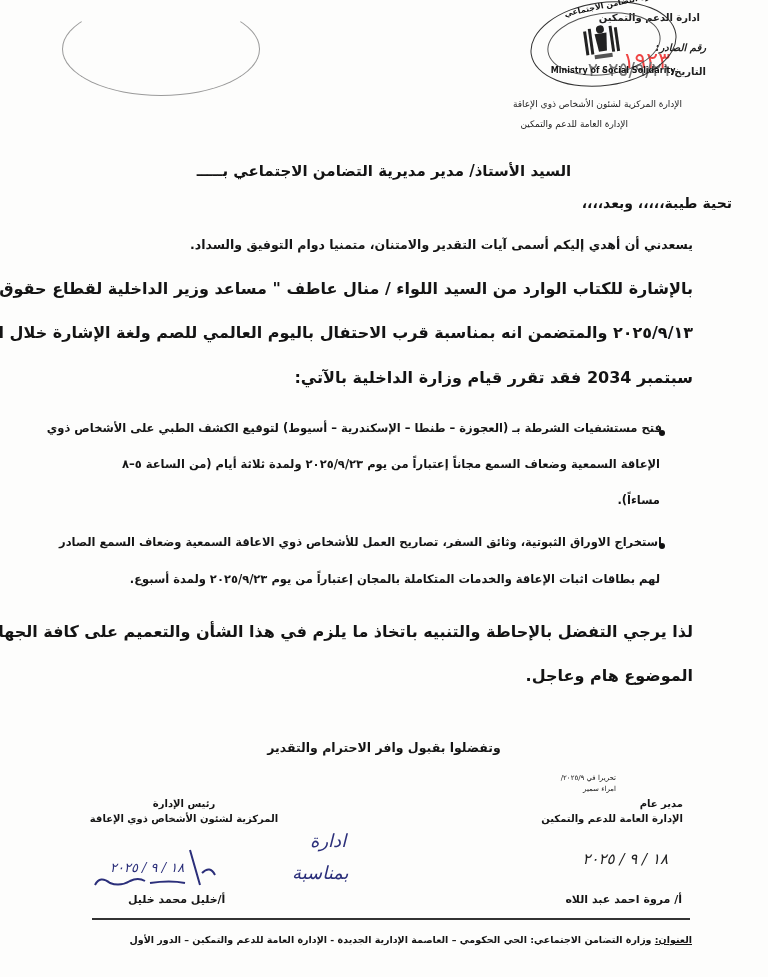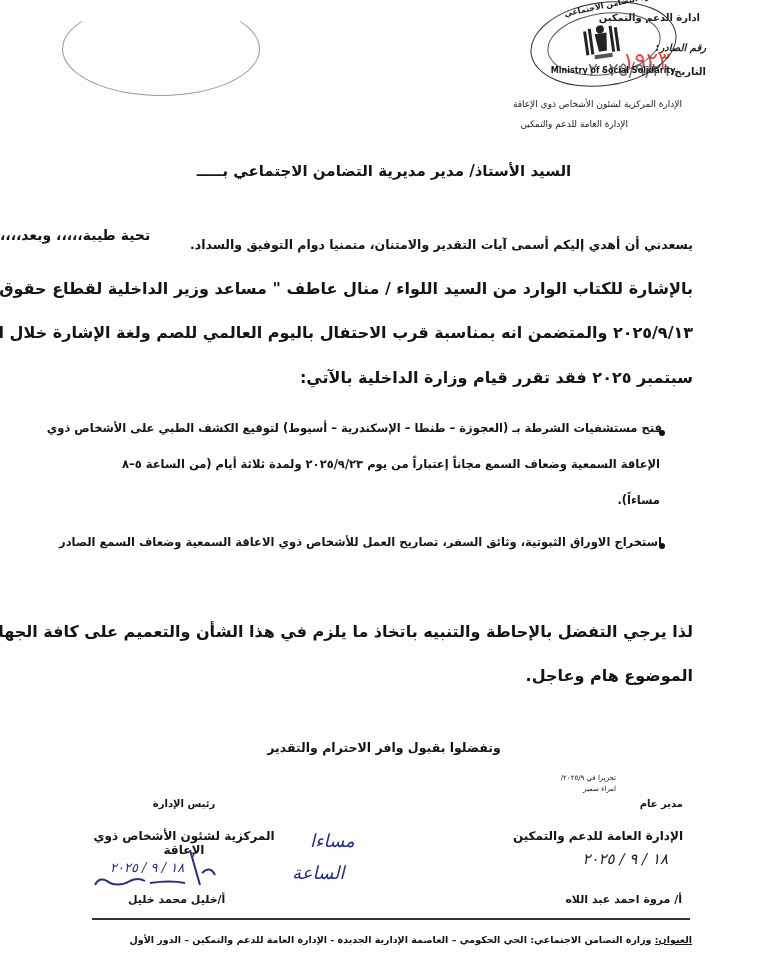--- a/index.html
+++ b/index.html
@@ -34,33 +34,33 @@
     position: absolute; left: 16px; top: 10px; width: 112px; height: 60px;
     border: 1.2px solid #555; border-radius: 50%;
   }
   .logo-arabic { position: absolute; left: 38px; top: -2px; font-size: 8px; font-weight: bold; direction: rtl; white-space: nowrap; transform: rotate(-4deg); }
   .logo-english { position: absolute; left: 16px; top: 64px; font-size: 8px; font-weight: bold; white-space: nowrap; transform: rotate(8deg); }
   .eagle { position: absolute; left: 52px; top: 18px; width: 38px; height: 40px; }
   .dept-line { position: absolute; right: 86px; font-size: 9px; direction: rtl; white-space: nowrap; color: #222; }
   .dept-1 { top: 99px; }
   .dept-2 { top: 119px; right: 140px; }
   .addressee { position: absolute; top: 162px; left: 0; width: 768px; text-align: center; font-size: 15px; font-weight: bold; direction: rtl; }
-  .greeting { position: absolute; top: 195px; left: 0; width: 732px; text-align: left; font-size: 14px; font-weight: bold; direction: rtl; margin-top: 32px; }
+  .greeting { position: absolute; top: 195px; left: 0; width: 732px; text-align: right; font-size: 14px; font-weight: bold; direction: rtl; }
   .para-line { position: absolute; right: 75px; font-size: 16px; font-weight: bold; direction: rtl; white-space: nowrap; }
   .bullet-line { position: absolute; right: 108px; font-size: 11.5px; font-weight: bold; direction: rtl; white-space: nowrap; }
   .bullet-dot { position: absolute; left: 659px; width: 6px; height: 6px; border-radius: 50%; background: #111; }
 
   .closing { position: absolute; top: 711px; left: 0; width: 768px; text-align: center; font-size: 12.5px; font-weight: bold; direction: rtl; margin-top: 29px; }
 
   .written { position: absolute; right: 152px; top: 773px; font-size: 7px; direction: rtl; white-space: nowrap; line-height: 11px; }
 
   .sig-right { position: absolute; right: 85px; top: 798px; width: 200px; direction: rtl; text-align: right; font-weight: bold; }
   .sig-left { position: absolute; left: 84px; top: 798px; width: 200px; direction: rtl; text-align: center; font-weight: bold; }
   .sig-title { font-size: 10px; }
-  .sig-dept { font-size: 12px; margin-top: 20px; }
+  .sig-dept { font-size: 10px; margin-top: 4px; }
   .sig-name { position: absolute; font-size: 11px; font-weight: bold; direction: rtl; white-space: nowrap; }
   .hand {
     position: absolute; font-family: "DejaVu Serif", serif; color: #2b2f7a;
     font-size: 18px; direction: rtl; white-space: nowrap; font-style: italic;
   }
 
   .divider { position: absolute; left: 92px; top: 918px; width: 598px; height: 2px; background: #333; }
   .footer { position: absolute; right: 76px; top: 934px; font-size: 9.5px; direction: rtl; white-space: nowrap; font-weight: bold; }
   .footer-label { text-decoration: underline; }
 </style>
@@ -93,29 +93,30 @@
   <div class="dept-line dept-1">الإدارة المركزية لشئون الأشخاص ذوي الإعاقة</div>
   <div class="dept-line dept-2">الإدارة العامة للدعم والتمكين</div>
 
   <div class="addressee">السيد الأستاذ/ مدير مديرية التضامن الاجتماعي بـــــ</div>
   <div class="greeting">تحية طيبة،،،،، وبعد،،،،</div>
 
   <div class="para-line" style="top:237px;font-size:12.5px;">يسعدني أن أهدي إليكم أسمى آيات التقدير والامتنان، متمنيا دوام التوفيق والسداد.</div>
 
   <div class="para-line" style="top:279px;">بالإشارة للكتاب الوارد من السيد اللواء / منال عاطف " مساعد وزير الداخلية لقطاع حقوق الانسان" رقم ١٢٢٠ بتاريخ</div>
   <div class="para-line" style="top:323px;">٢٠٢٥/٩/١٣ والمتضمن انه بمناسبة قرب الاحتفال باليوم العالمي للصم ولغة الإشارة خلال الأسبوع الأخير من شهر</div>
-  <div class="para-line" style="top:368px;">سبتمبر ٢٠٢٥ فقد تقرر قيام وزارة الداخلية بالآتي:</div>
+  <div class="para-line" style="top:368px;">سبتمبر 2034 فقد تقرر قيام وزارة الداخلية بالآتي:</div>
 
   <div class="bullet-dot" style="top:430px;"></div>
   <div class="bullet-line" style="top:421px;right:106px;">فتح مستشفيات الشرطة بـ (العجوزة – طنطا – الإسكندرية – أسيوط) لتوقيع الكشف الطبي على الأشخاص ذوي</div>
   <div class="bullet-line" style="top:457px;">الإعاقة السمعية وضعاف السمع مجاناً إعتباراً من يوم ٢٠٢٥/٩/٢٣ ولمدة ثلاثة أيام (من الساعة ٥–٨</div>
   <div class="bullet-line" style="top:493px;">مساءاً).</div>
 
   <div class="bullet-dot" style="top:543px;"></div>
   <div class="bullet-line" style="top:535px;right:106px;margin-left:20px;">استخراج الاوراق الثبوتية، وثائق السفر، تصاريح العمل للأشخاص ذوي الاعاقة السمعية وضعاف السمع الصادر</div>
+  <div class="bullet-line" style="top:572px;">لهم بطاقات اثبات الإعاقة والخدمات المتكاملة بالمجان إعتباراً من يوم ٢٠٢٥/٩/٢٣ ولمدة أسبوع.</div>
 
   <div class="para-line" style="top:622px;">لذا يرجي التفضل بالإحاطة والتنبيه باتخاذ ما يلزم في هذا الشأن والتعميم على كافة الجهات التابعة لإشراف سيادتكم مع اعتبار</div>
   <div class="para-line" style="top:666px;">الموضوع هام وعاجل.</div>
 
   <div class="closing">وتفضلوا بقبول وافر الاحترام والتقدير</div>
 
   <div class="written">
     <div>تحريرا في ٢٠٢٥/٩/</div>
     <div>امراء سمير</div>
   </div>
@@ -131,21 +132,21 @@
     <div class="sig-title">رئيس الإدارة</div>
     <div class="sig-dept">المركزية لشئون الأشخاص ذوي الإعاقة</div>
   </div>
   <svg style="position:absolute;left:90px;top:845px;width:150px;height:50px;" viewBox="0 0 150 50">
     <path d="M100 5 L110 40 M112 28 Q120 20 125 30 M60 38 Q80 35 95 38" stroke="#2b2f7a" stroke-width="2" fill="none"></path>
     <path d="M5 40 Q10 30 20 38 Q30 42 40 36 Q48 32 55 36" stroke="#2b2f7a" stroke-width="2" fill="none"></path>
   </svg>
   <div class="hand" style="left:110px;top:860px;font-size:13px;">١٨ / ٩ / ٢٠٢٥</div>
   <div class="sig-name" style="left:128px;top:893px;">أ/خليل محمد خليل</div>
 
-  <div class="hand" style="left:310px;top:830px;">مساءا</div>
-  <div class="hand" style="left:292px;top:862px;">الساعة</div>
+  <div class="hand" style="left:310px;top:830px;">ادارة</div>
+  <div class="hand" style="left:292px;top:862px;">بمناسبة</div>
 
   <div class="divider"></div>
   <div class="footer">
     <span class="footer-label">العنوان:</span><span> وزارة التضامن الاجتماعي: الحي الحكومي – العاصمة الإدارية الجديدة - الإدارة العامة للدعم والتمكين – الدور الأول</span>
   </div>
 
 </div>
 
 </body></html>

